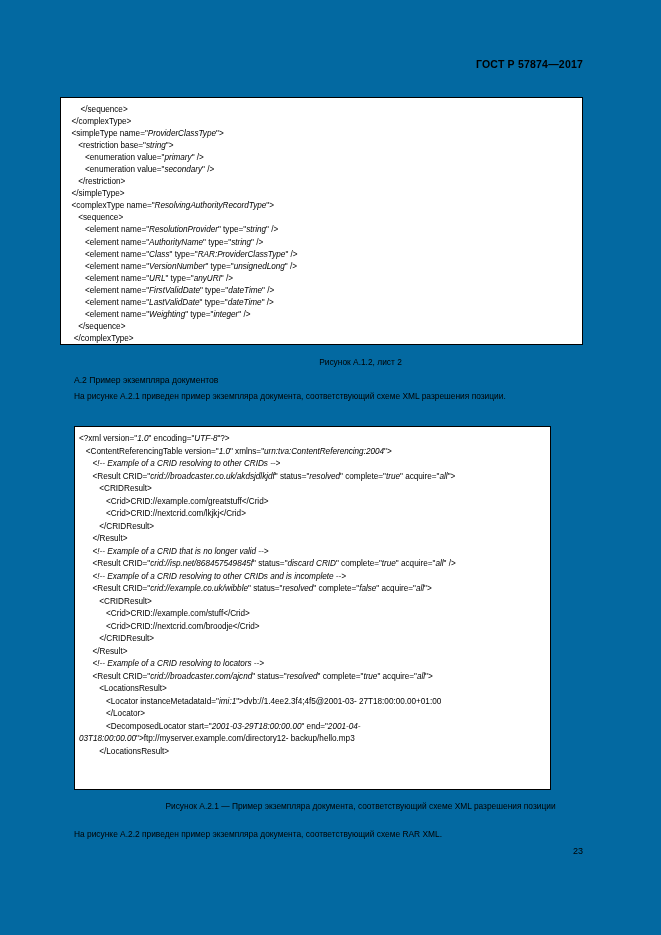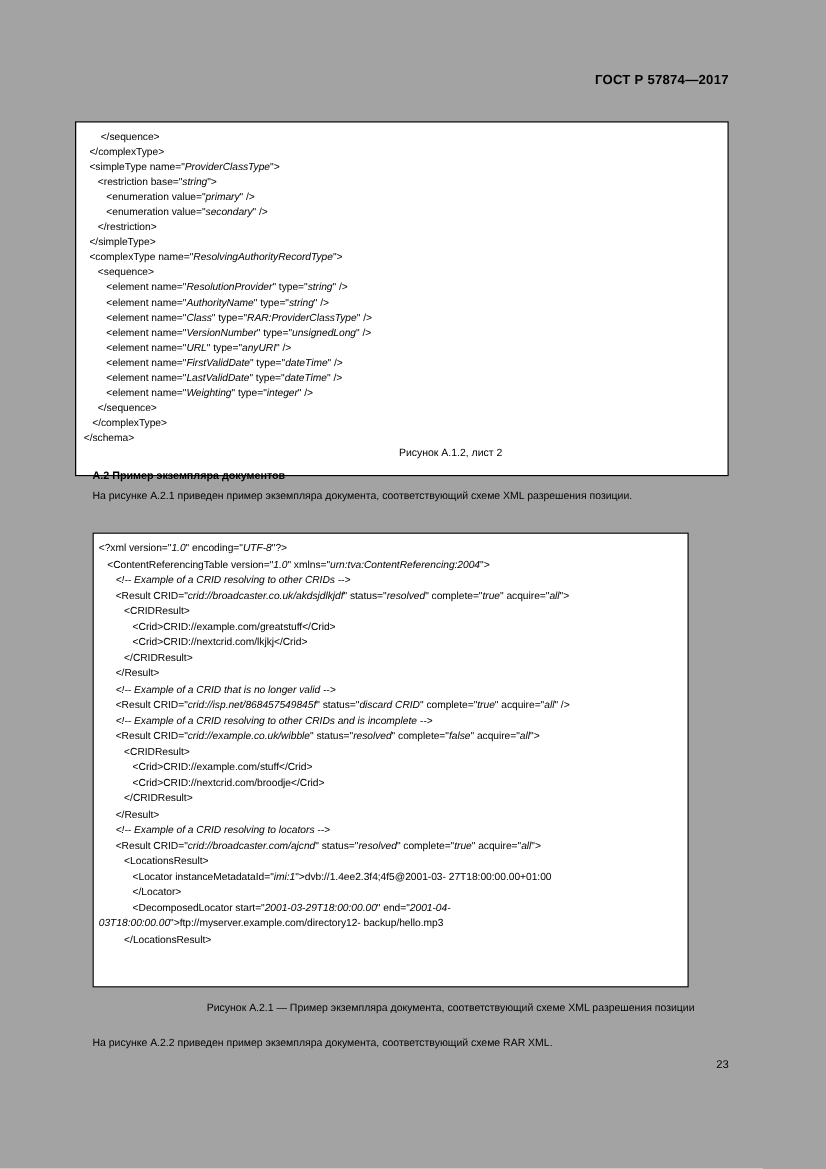--- a/index.html
+++ b/index.html
@@ -11,21 +11,21 @@
     width: 661px;
     height: 935px;
     position: relative;
     font-family: "Liberation Sans", sans-serif;
     color: #000000;
     overflow: hidden;
   }
   .page {
     position: absolute;
     inset: 0;
-    background: #a3a3a3;
+    background: #0369a1;
   }
 
   
   .doc-header {
     position: absolute;
     top: 58px;
     right: 78px;
     font-size: 10.5px;
     font-weight: bold;
     letter-spacing: 0.2px;
@@ -37,21 +37,21 @@
     position: absolute;
     border: 1px solid #000000;
     background: #ffffff;
     box-sizing: border-box;
     overflow: hidden;
   }
   .code-box-1 {
     left: 60px;
     top: 97px;
     width: 523px;
-    height: 284px;
+    height: 248px;
     padding: 6px 4px 4px 6px;
   }
   .code-box-2 {
     left: 74px;
     top: 426px;
     width: 477px;
     height: 364px;
     padding: 6px 4px 4px 4px;
   }
   .code-line {
@@ -88,21 +88,21 @@
     left: 0;
     width: 661px;
   }
 
   
   .sec-heading {
     position: absolute;
     left: 74px;
     top: 374px;
     font-size: 8.6px;
-    font-weight: bold;
+    font-weight: normal;
     line-height: 12px;
     white-space: nowrap;
   }
   .para {
     position: absolute;
     font-size: 8.4px;
     line-height: 12px;
     white-space: nowrap;
   }
   .para-intro {

